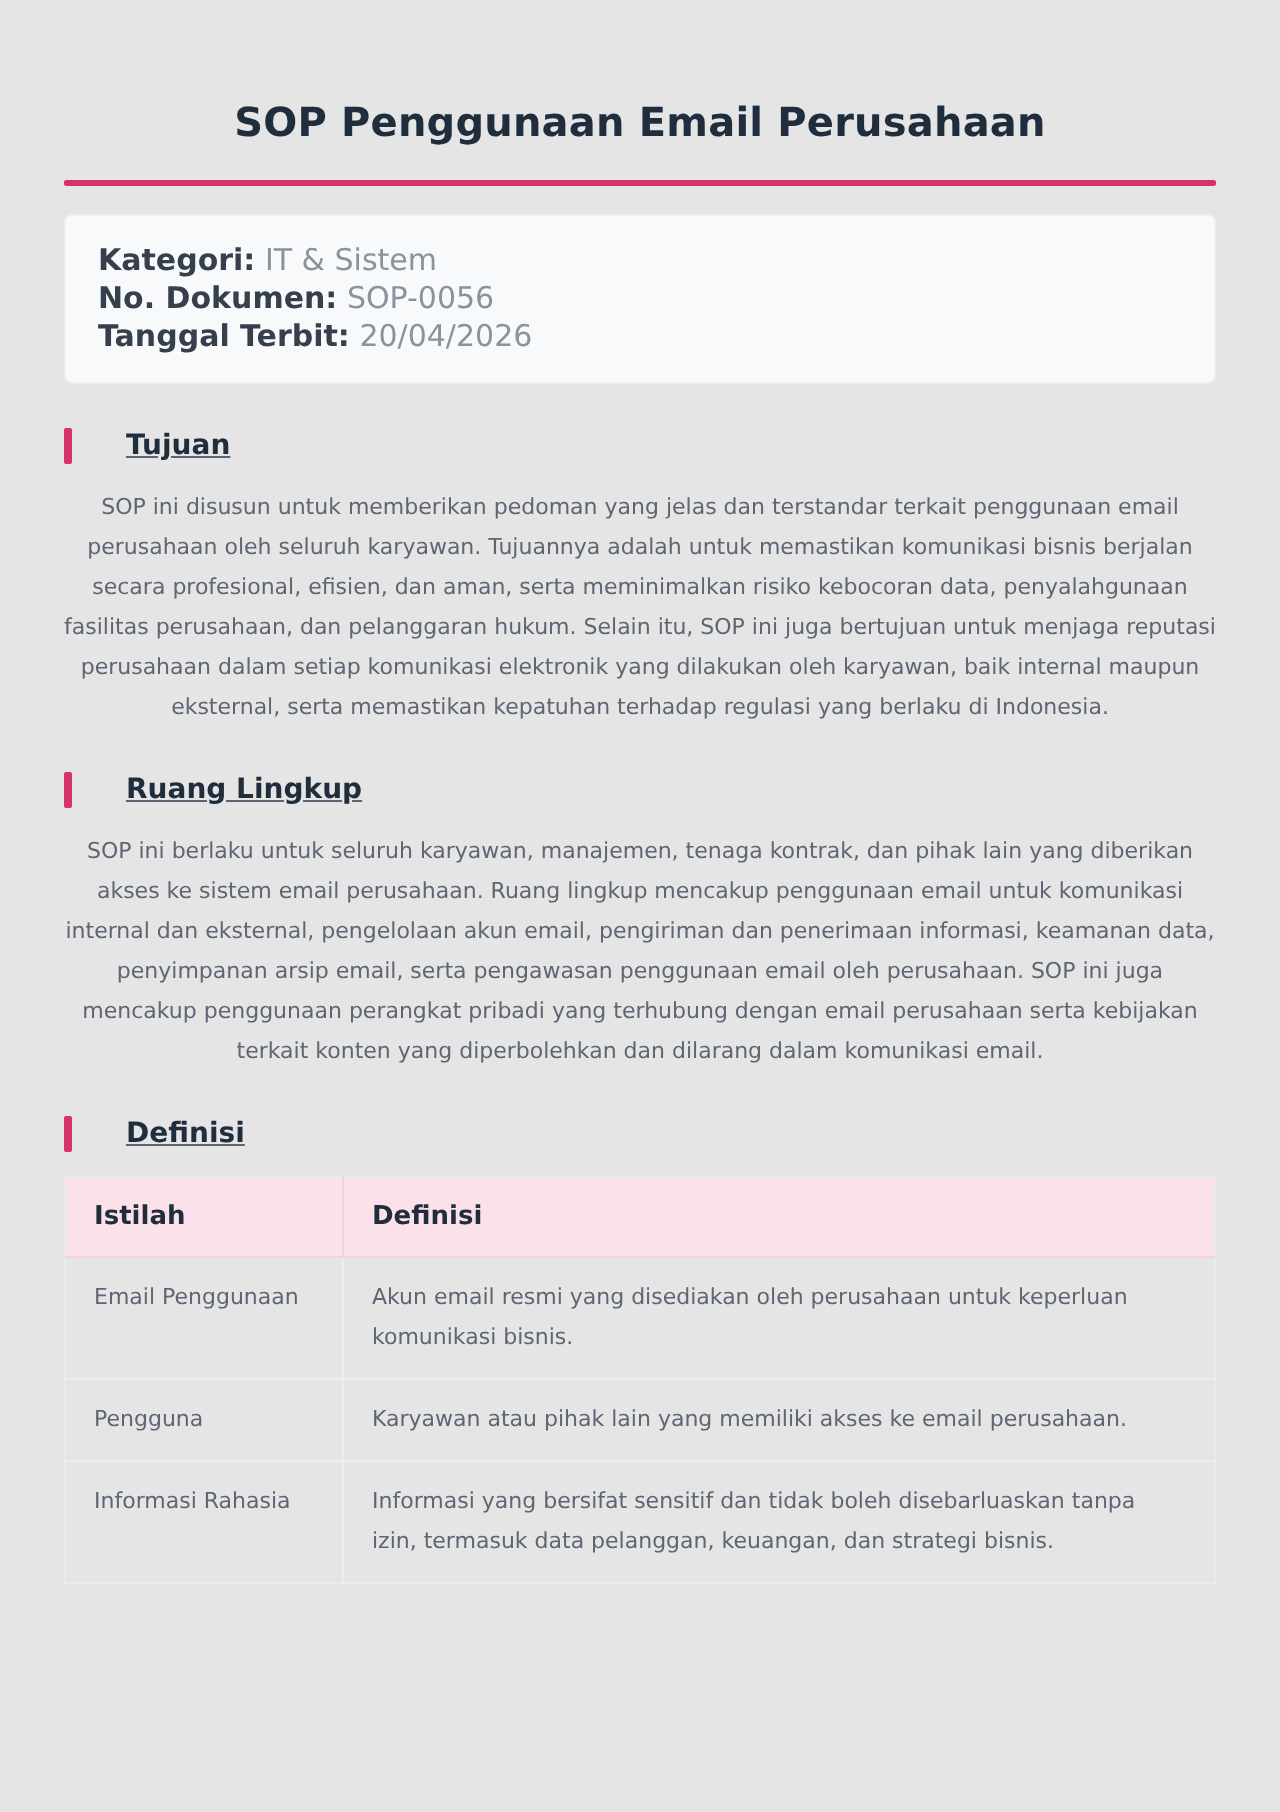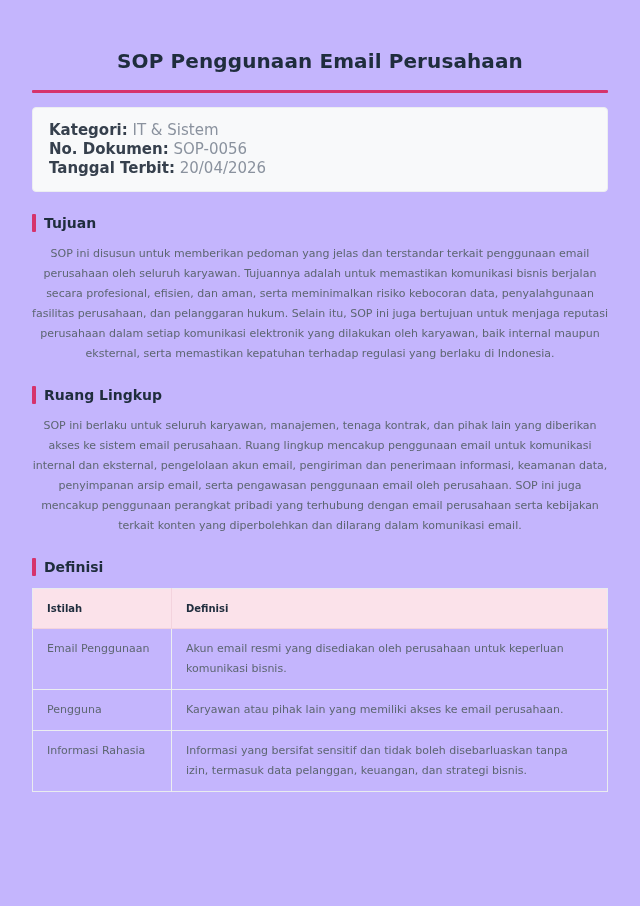--- a/index.html
+++ b/index.html
@@ -14,21 +14,21 @@
     font-family: "DejaVu Sans", "Liberation Sans", sans-serif;
     color: #5a6472;
     -webkit-font-smoothing: antialiased;
   }
   .page {
     position: relative;
     width: 640px;
     height: 906px;
     box-sizing: border-box;
     padding: 0 32px;
-    background: #c4b5fd;
+    background: #e5e5e5;
     overflow: hidden;
   }
 
   
   .doc-title {
     margin: 0;
     padding-top: 48px;
     text-align: center;
     font-size: 20px;
     line-height: 26px;
@@ -68,22 +68,23 @@
     margin: 18px 0 0 0;
     font-size: 11px;
     line-height: 20px;
     color: #5d6672;
   }
   .section {
     margin-top: 22px;
   }
   .section-heading {
     display: flex;
-    gap: 8px;
+    gap: 27px;
     margin: 0 0 12px 0;
+    text-decoration: underline;
   }
   .heading-bar {
     display: block;
     width: 4px;
     height: 18px;
     background: #d6336c;
     border-radius: 1px;
     flex: 0 0 auto;
   }
   .heading-text {
@@ -104,21 +105,21 @@
   .def-table {
     width: 100%;
     border-collapse: collapse;
     border: 1px solid #e9ecef;
     table-layout: fixed;
     margin-top: 2px;
   }
   .def-table th {
     background: #fbe2ea;
     color: #1f2d3d;
-    font-size: 10px;
+    font-size: 13px;
     line-height: 17px;
     font-weight: 700;
     text-align: left;
     padding: 11px 14px;
     border-right: 1px solid #f3d3dd;
     border-bottom: 1px solid #f3d3dd;
   }
   .def-table th:last-child { border-right: none; }
   .def-table td {
     font-size: 11px;

